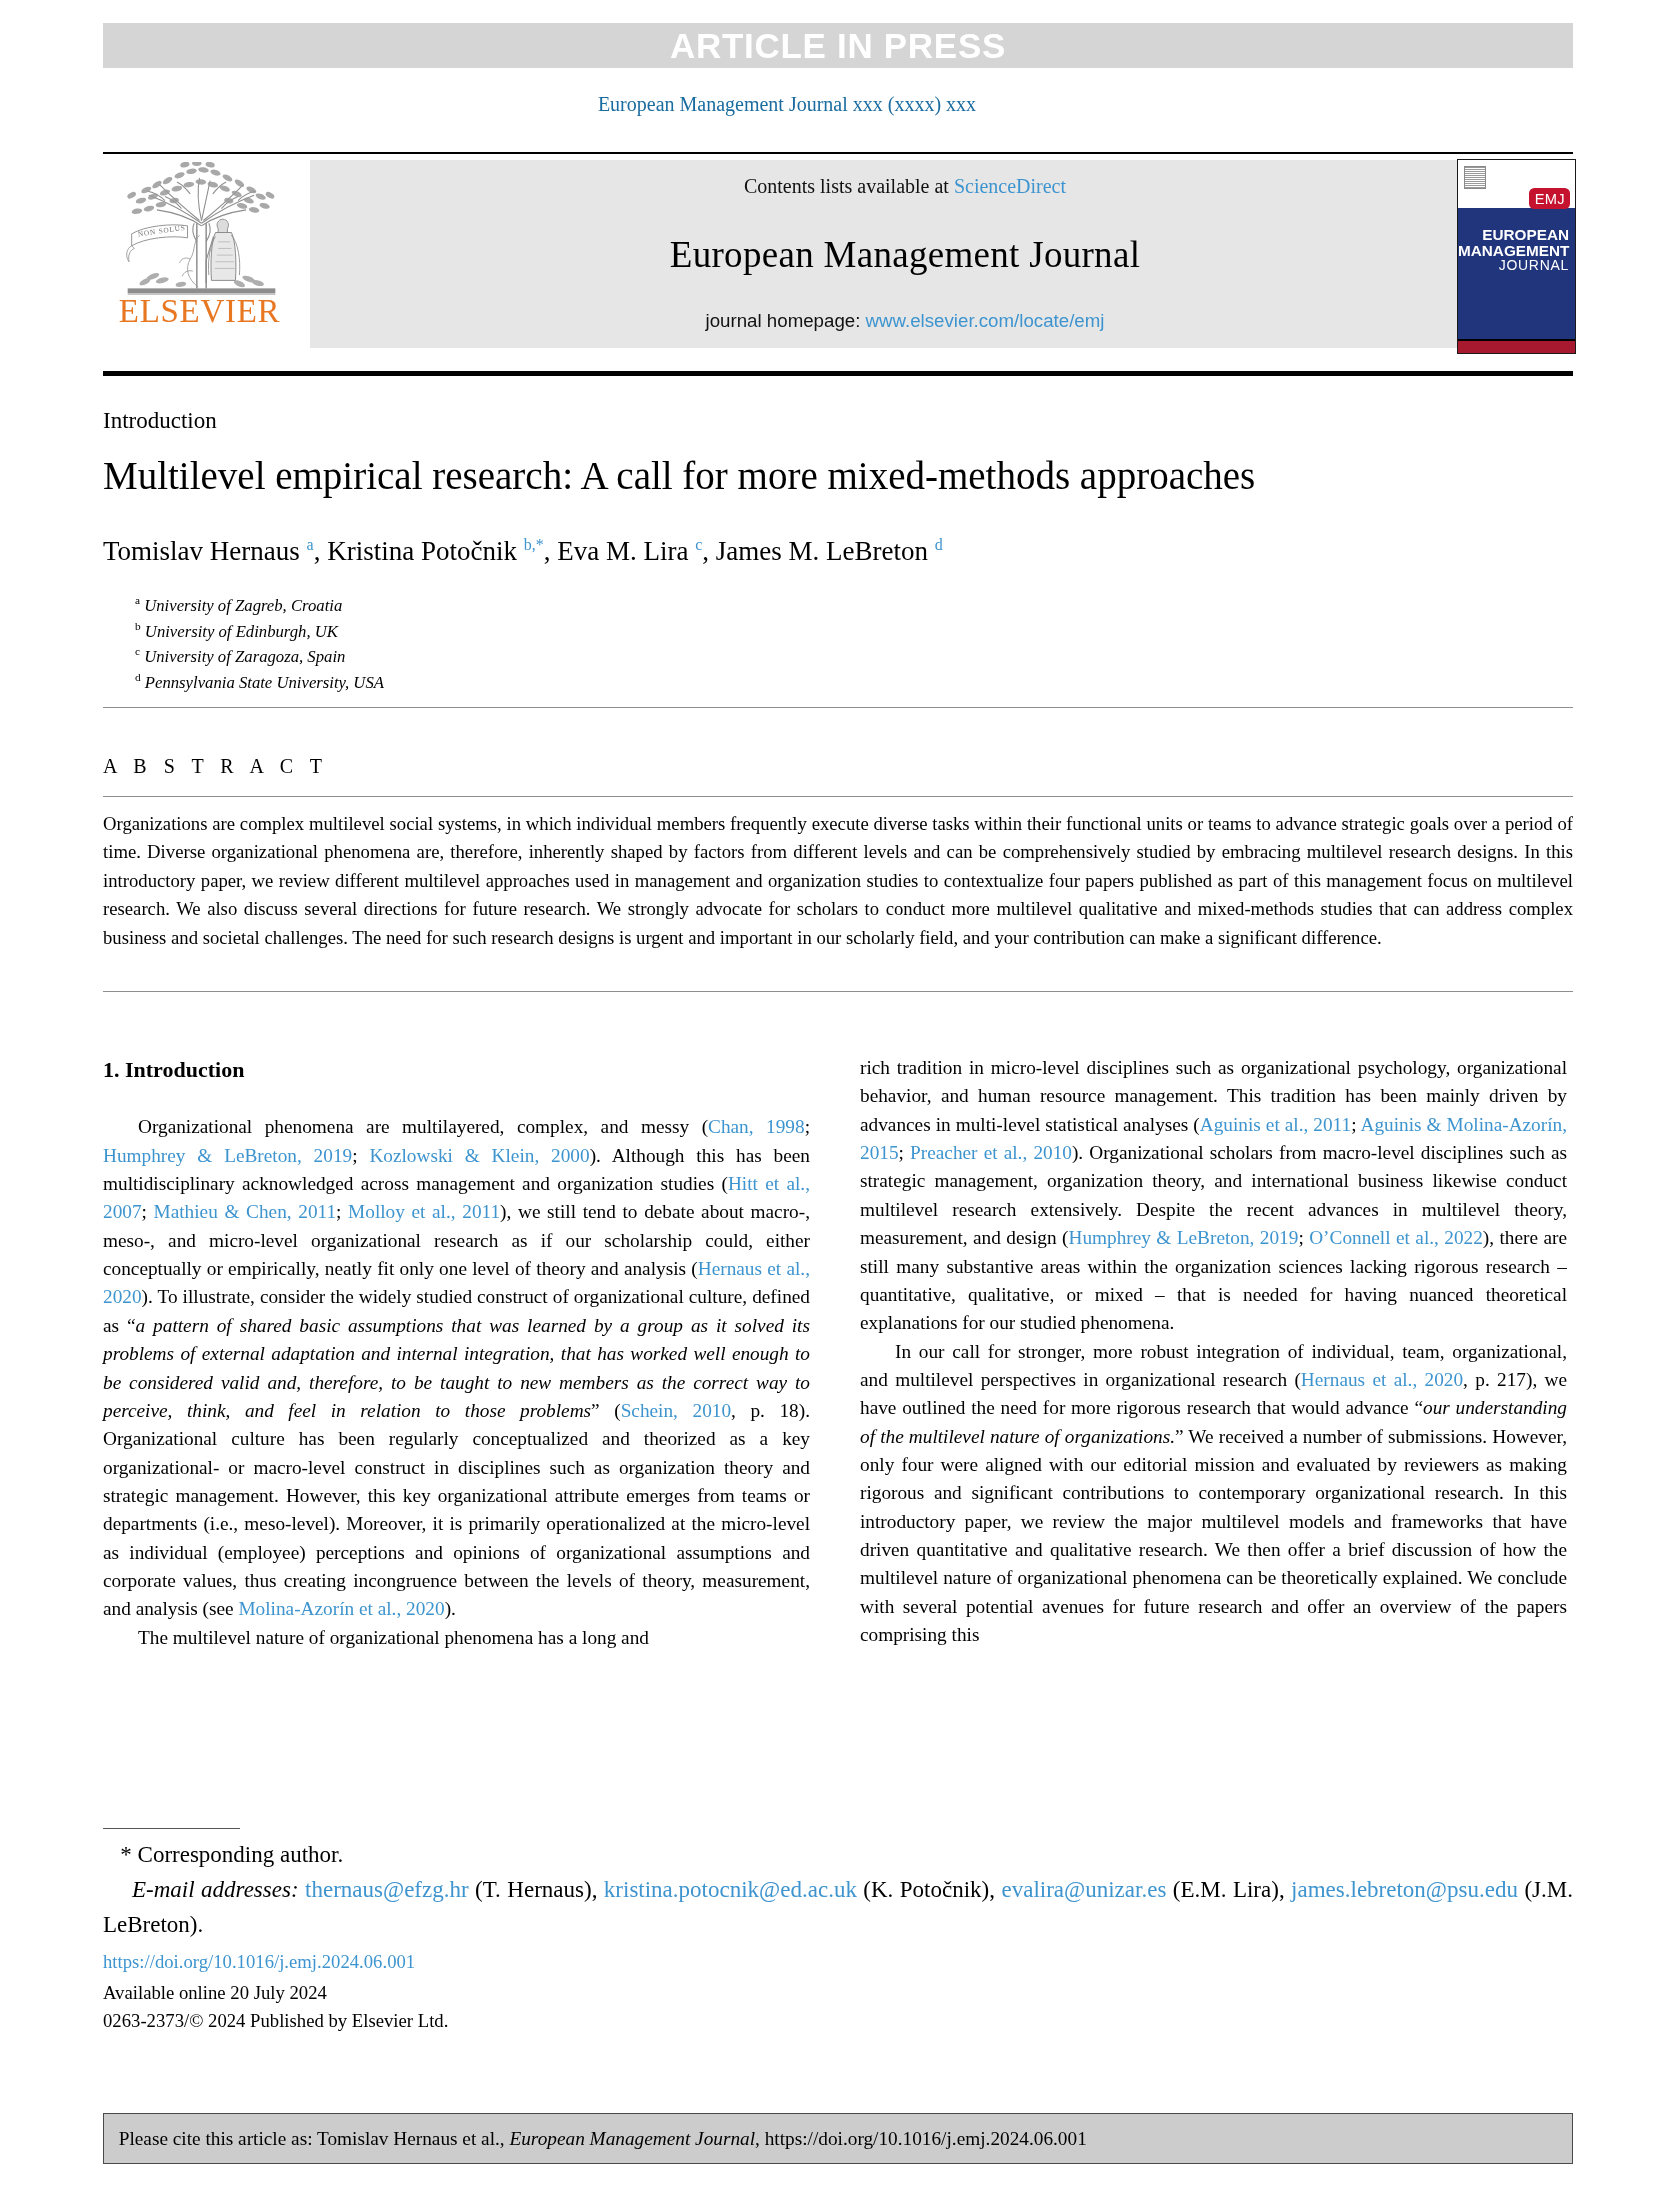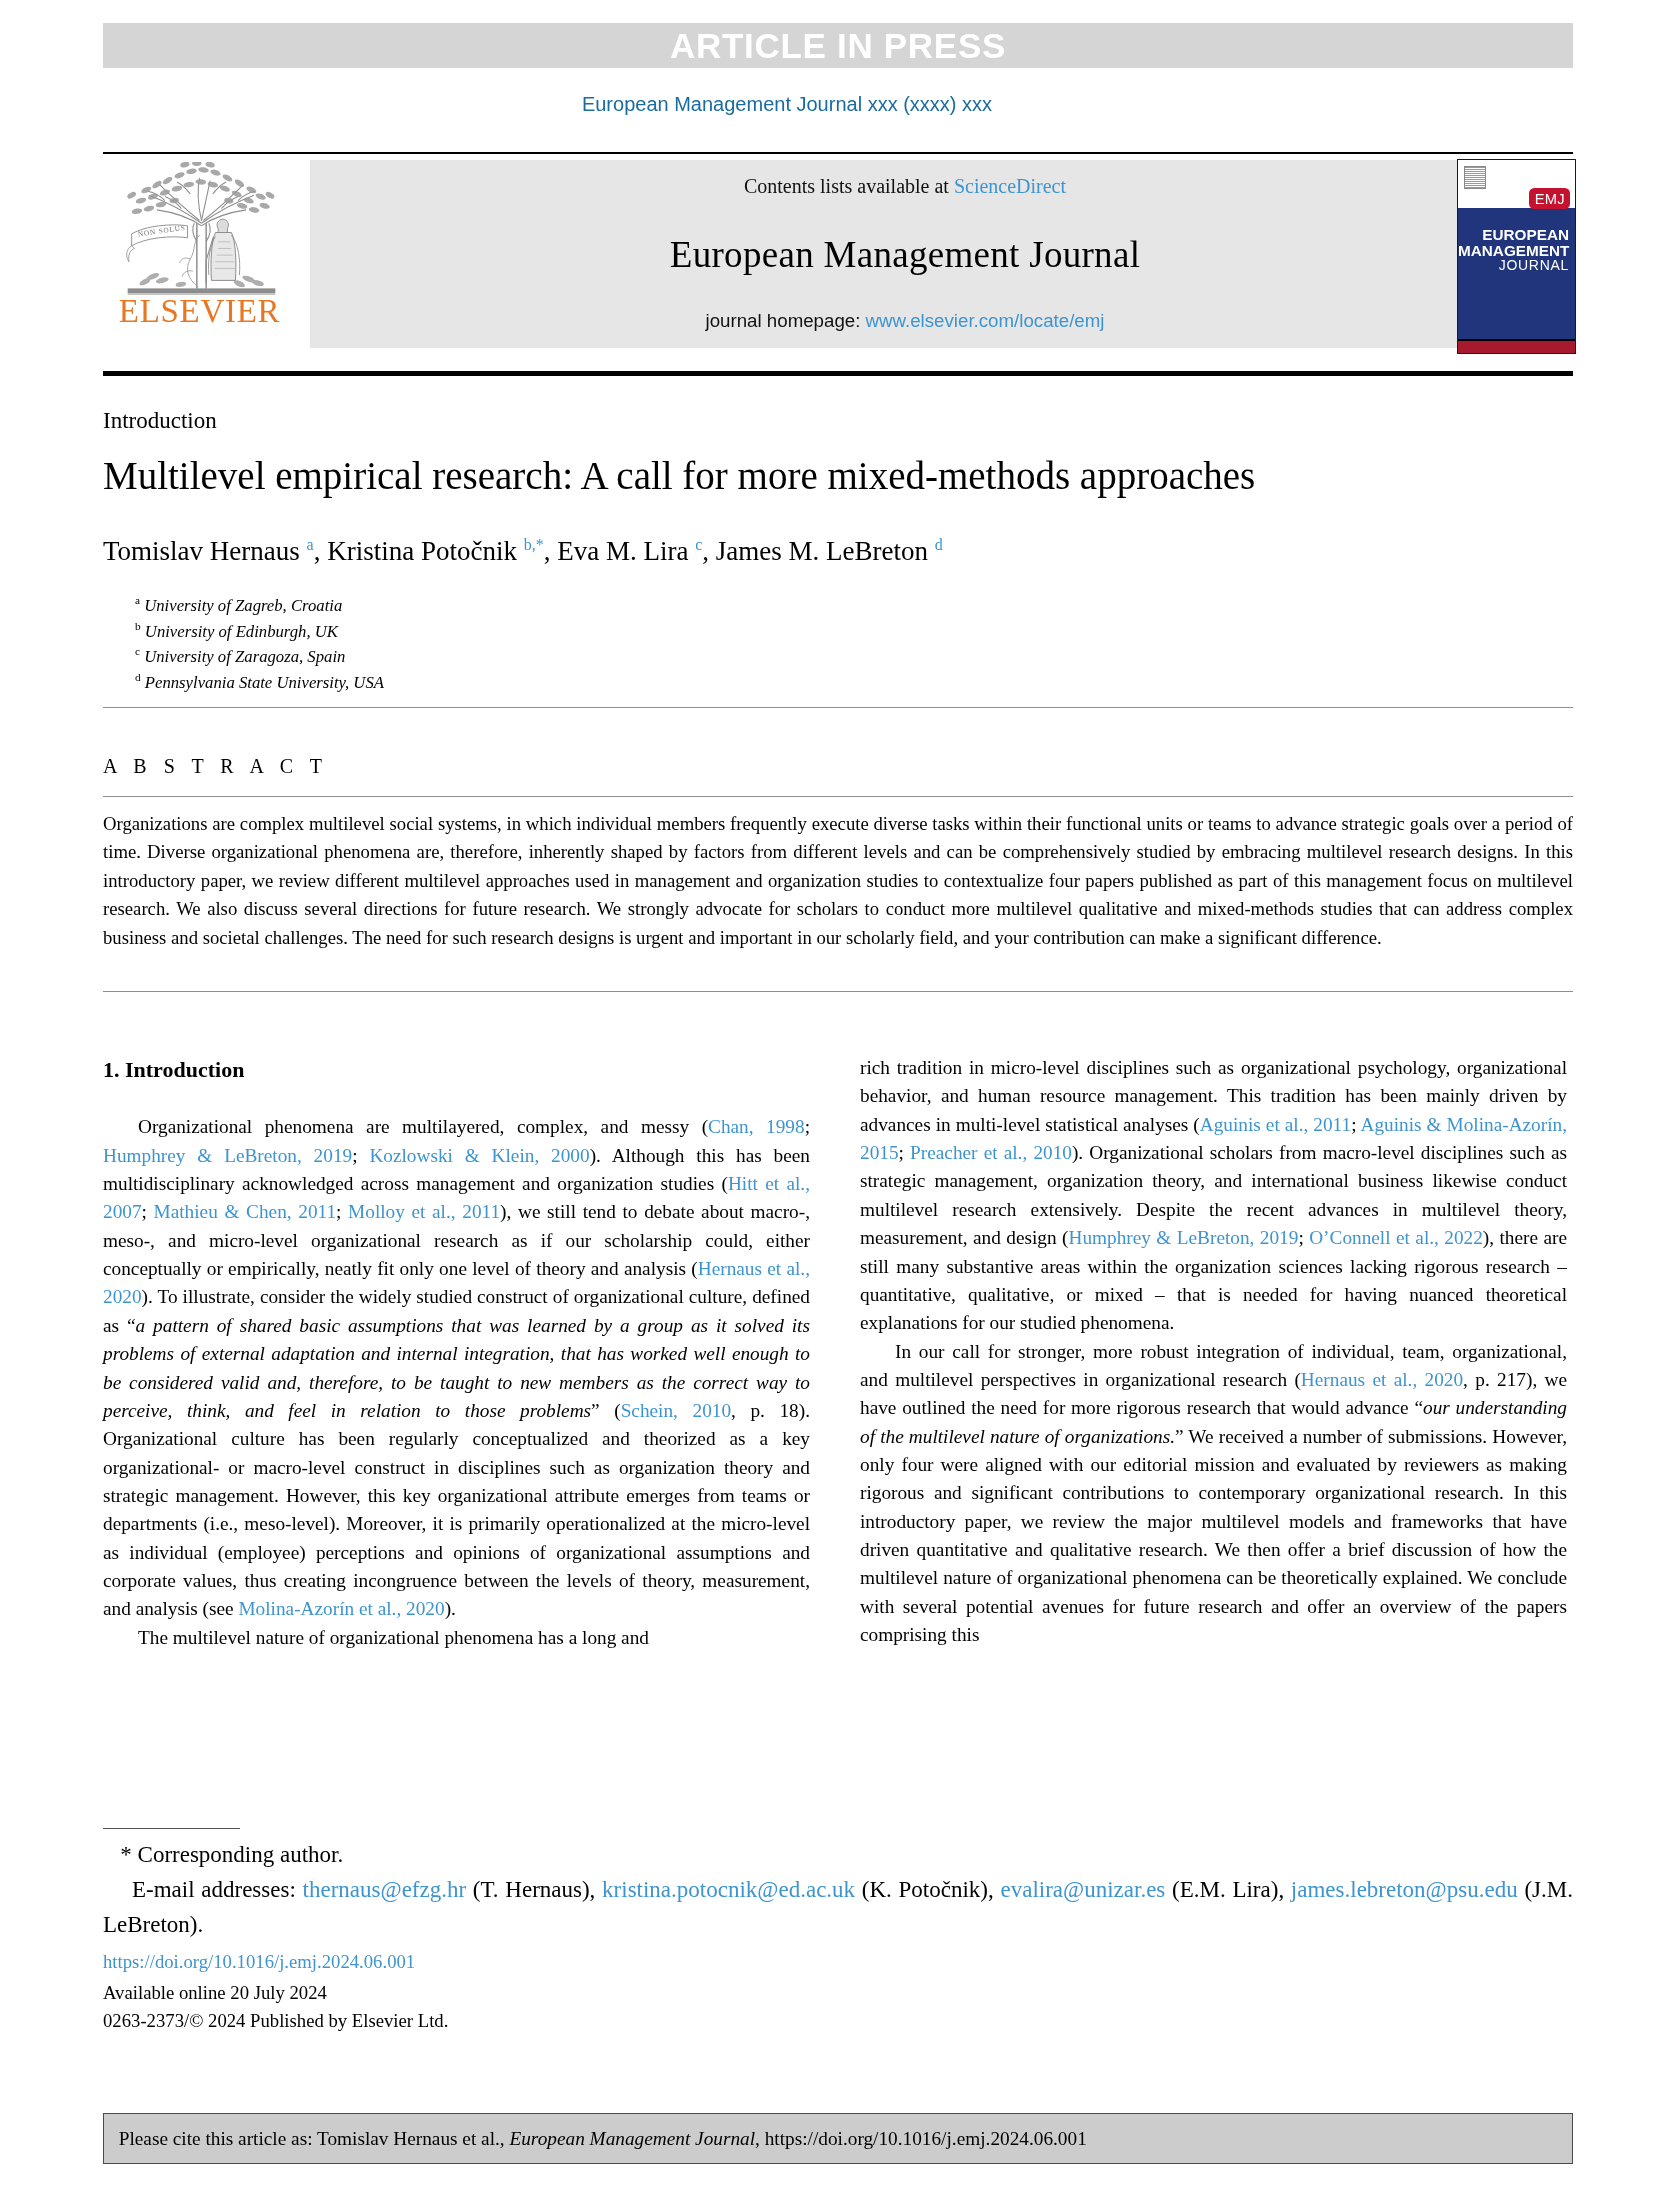--- a/index.html
+++ b/index.html
@@ -45,21 +45,21 @@
 
   
   .running-head {
     position: absolute;
     left: 0;
     top: 93px;
     width: 1574px;
     text-align: center;
     font-size: 20px;
     color: #1a6ca0;
-    font-family: Liberation Sans, sans-serif;
+    font-family: Liberation Serif, serif;
   }
 
   
   .masthead-rule-top {
     position: absolute;
     left: 103px;
     top: 152px;
     width: 1470px;
     height: 2px;
     background: #000000;
@@ -325,21 +325,21 @@
   .footnote {
     position: absolute;
     left: 103px;
     top: 1838px;
     width: 1470px;
     font-size: 23px;
     line-height: 1.52;
     text-align: justify;
     font-family: "Liberation Serif", serif;
   }
-  .footnote .ital { }
+  .footnote .ital { font-style: italic; }
   .footnote .mail { color: #3d94cf; }
 
   .doi-line {
     position: absolute;
     left: 103px;
     top: 1951px;
     font-size: 18.7px;
     color: #3d94cf;
     font-family: "Liberation Serif", serif;
   }

